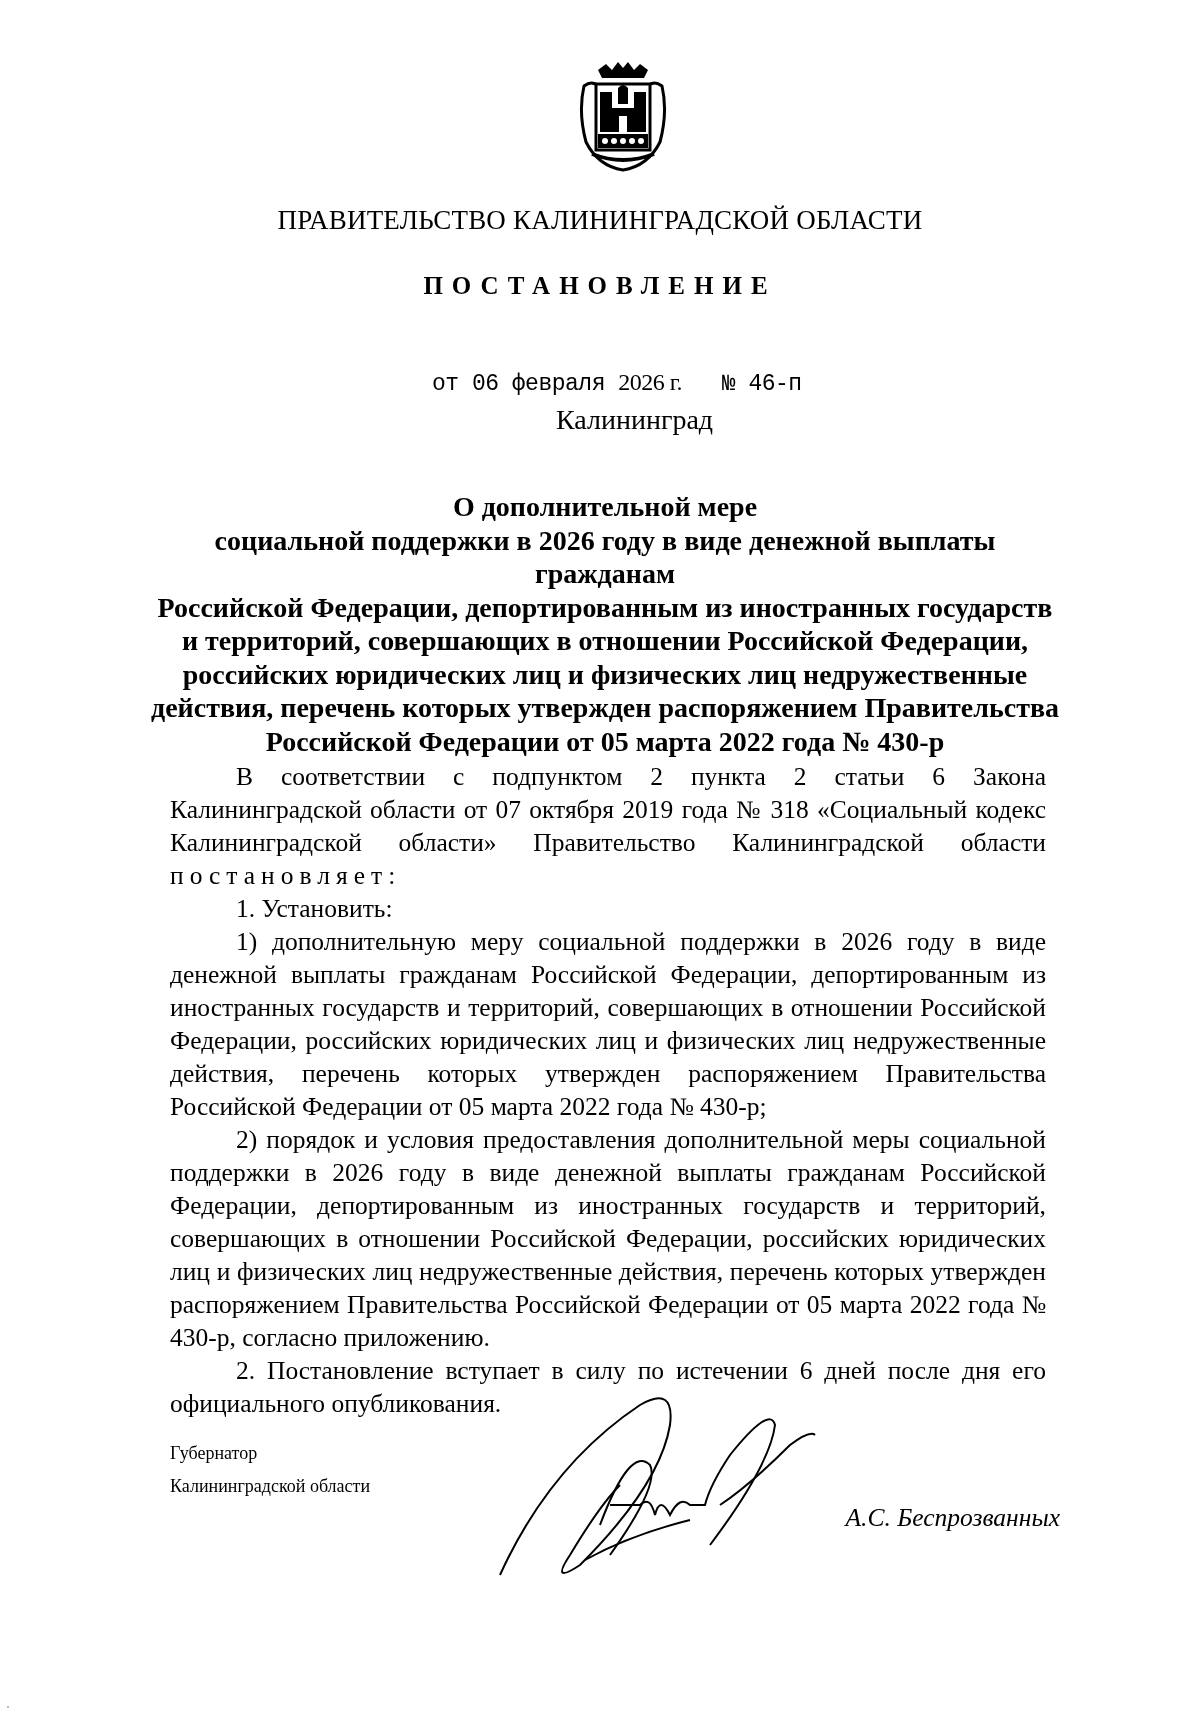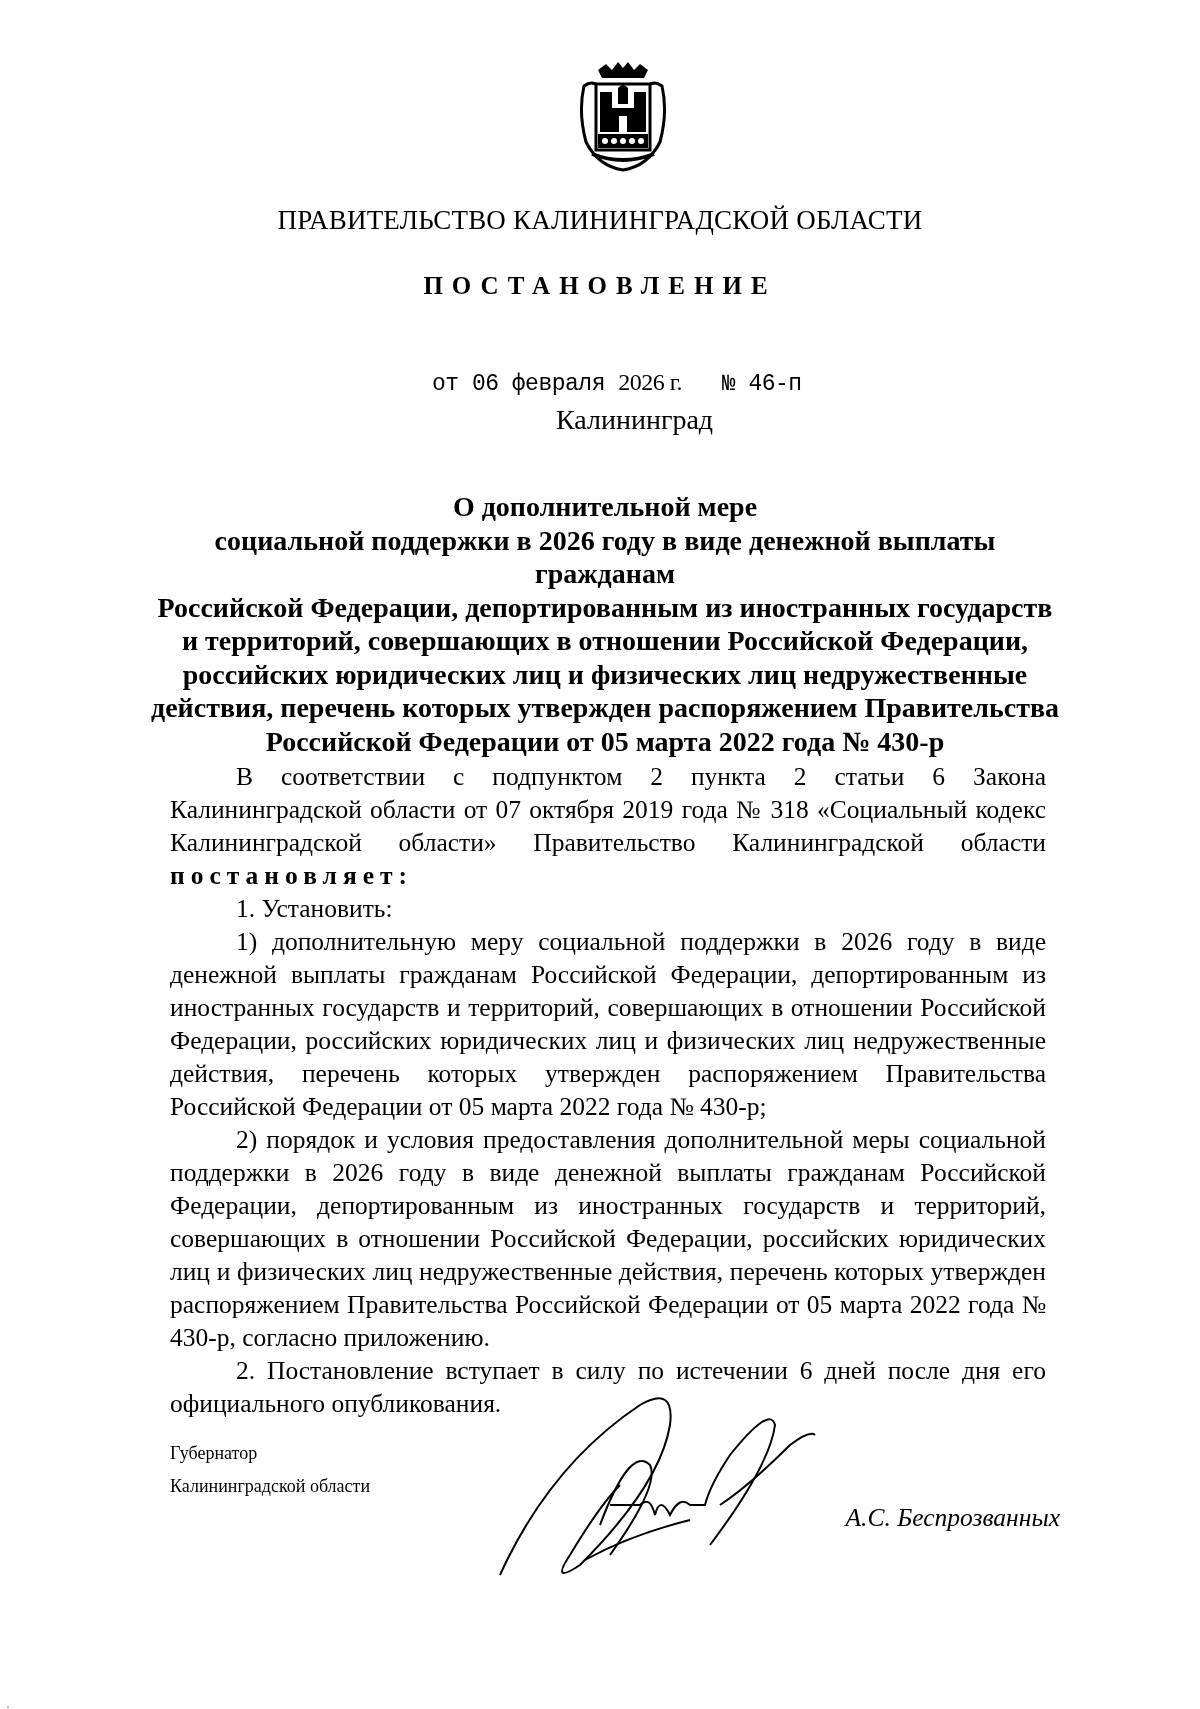--- a/index.html
+++ b/index.html
@@ -27,21 +27,21 @@
     }
     .subject {
       position: absolute; left: 150px; width: 910px; top: 462px; text-align: center;
       font-weight: bold; font-size: 28px; line-height: 33.5px; margin-top: 28px;
     }
     .body-text {
       position: absolute; left: 170px; width: 876px; top: 760px;
       font-size: 25.5px; line-height: 33px; text-align: justify;
     }
     .body-text p { margin: 0; text-indent: 66px; }
-    .spaced { font-weight: bold; letter-spacing: 6px; }
+    .spaced { font-weight: normal; letter-spacing: 6px; }
     .sign-left {
       position: absolute; left: 170px; top: 1437px; font-size: 18px; line-height: 33px; font-family: Liberation Serif, serif;
     }
     .sign-right {
       position: absolute; right: 140px; top: 1503px; font-size: 25.5px; font-style: italic;
     }
     .signature { position: absolute; left: 490px; top: 1385px; width: 420px; height: 200px; }
     .margin-dot { position: absolute; left: 7px; top: 1706px; width: 2px; height: 2px; background: #bbb; }
   </style>
 </head>

